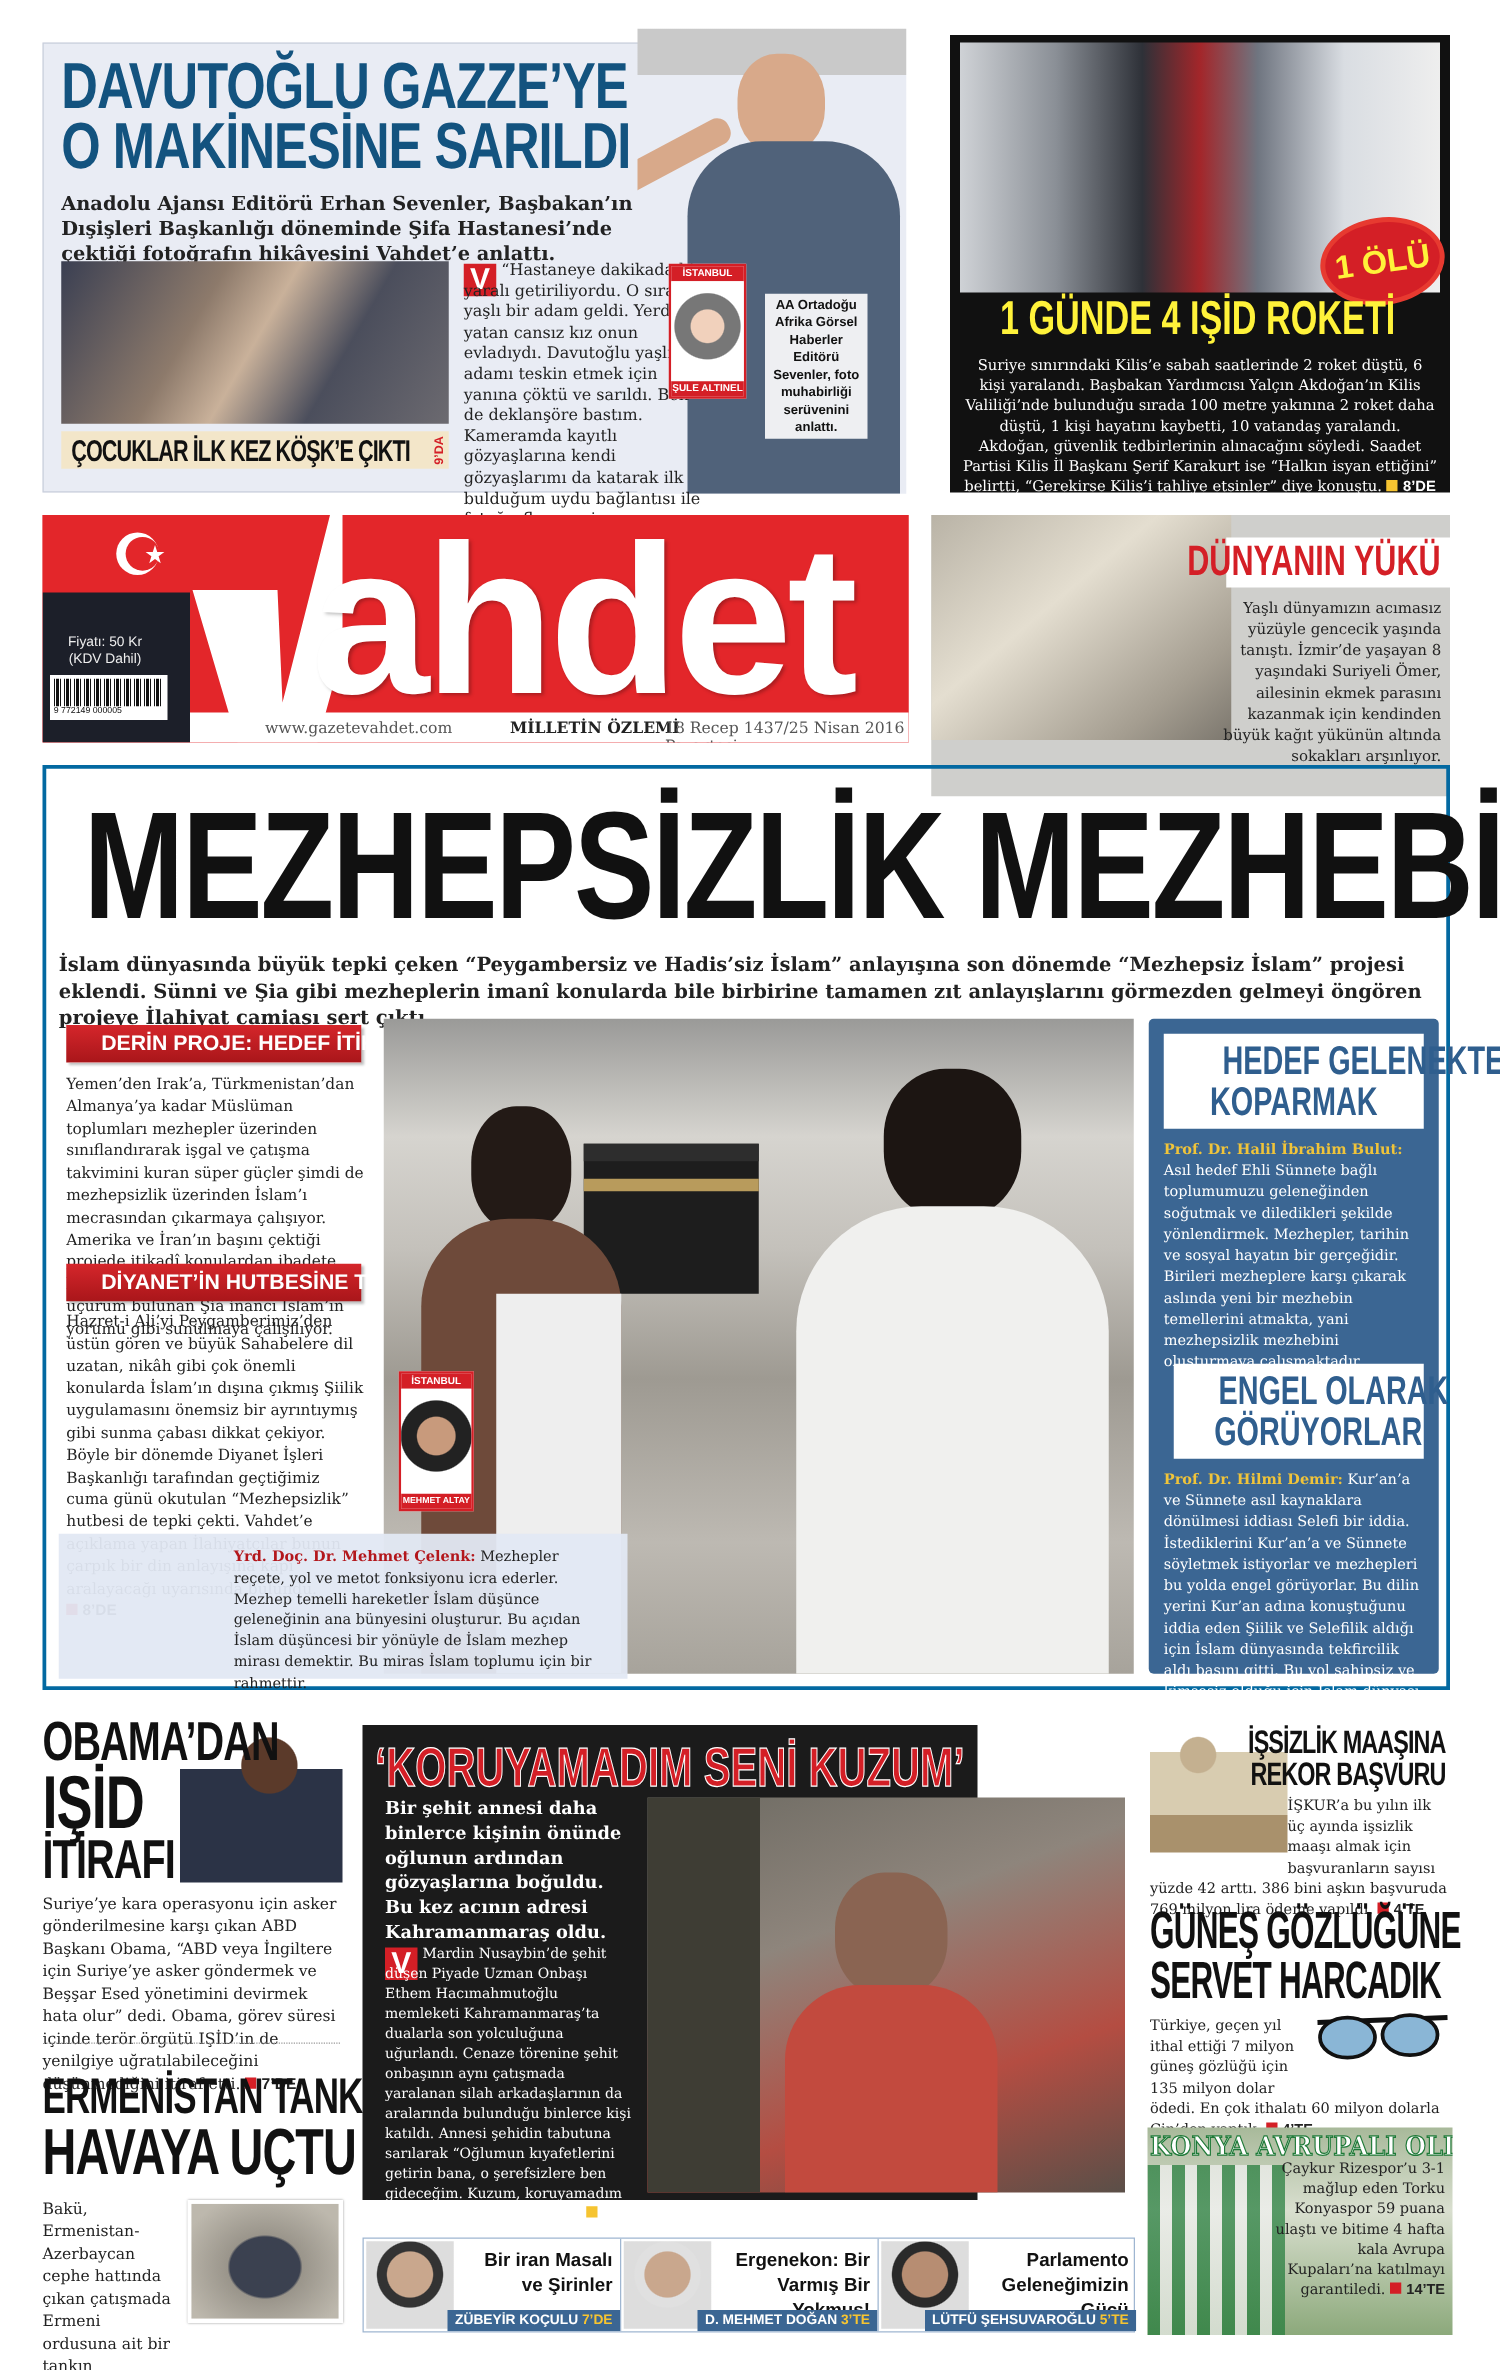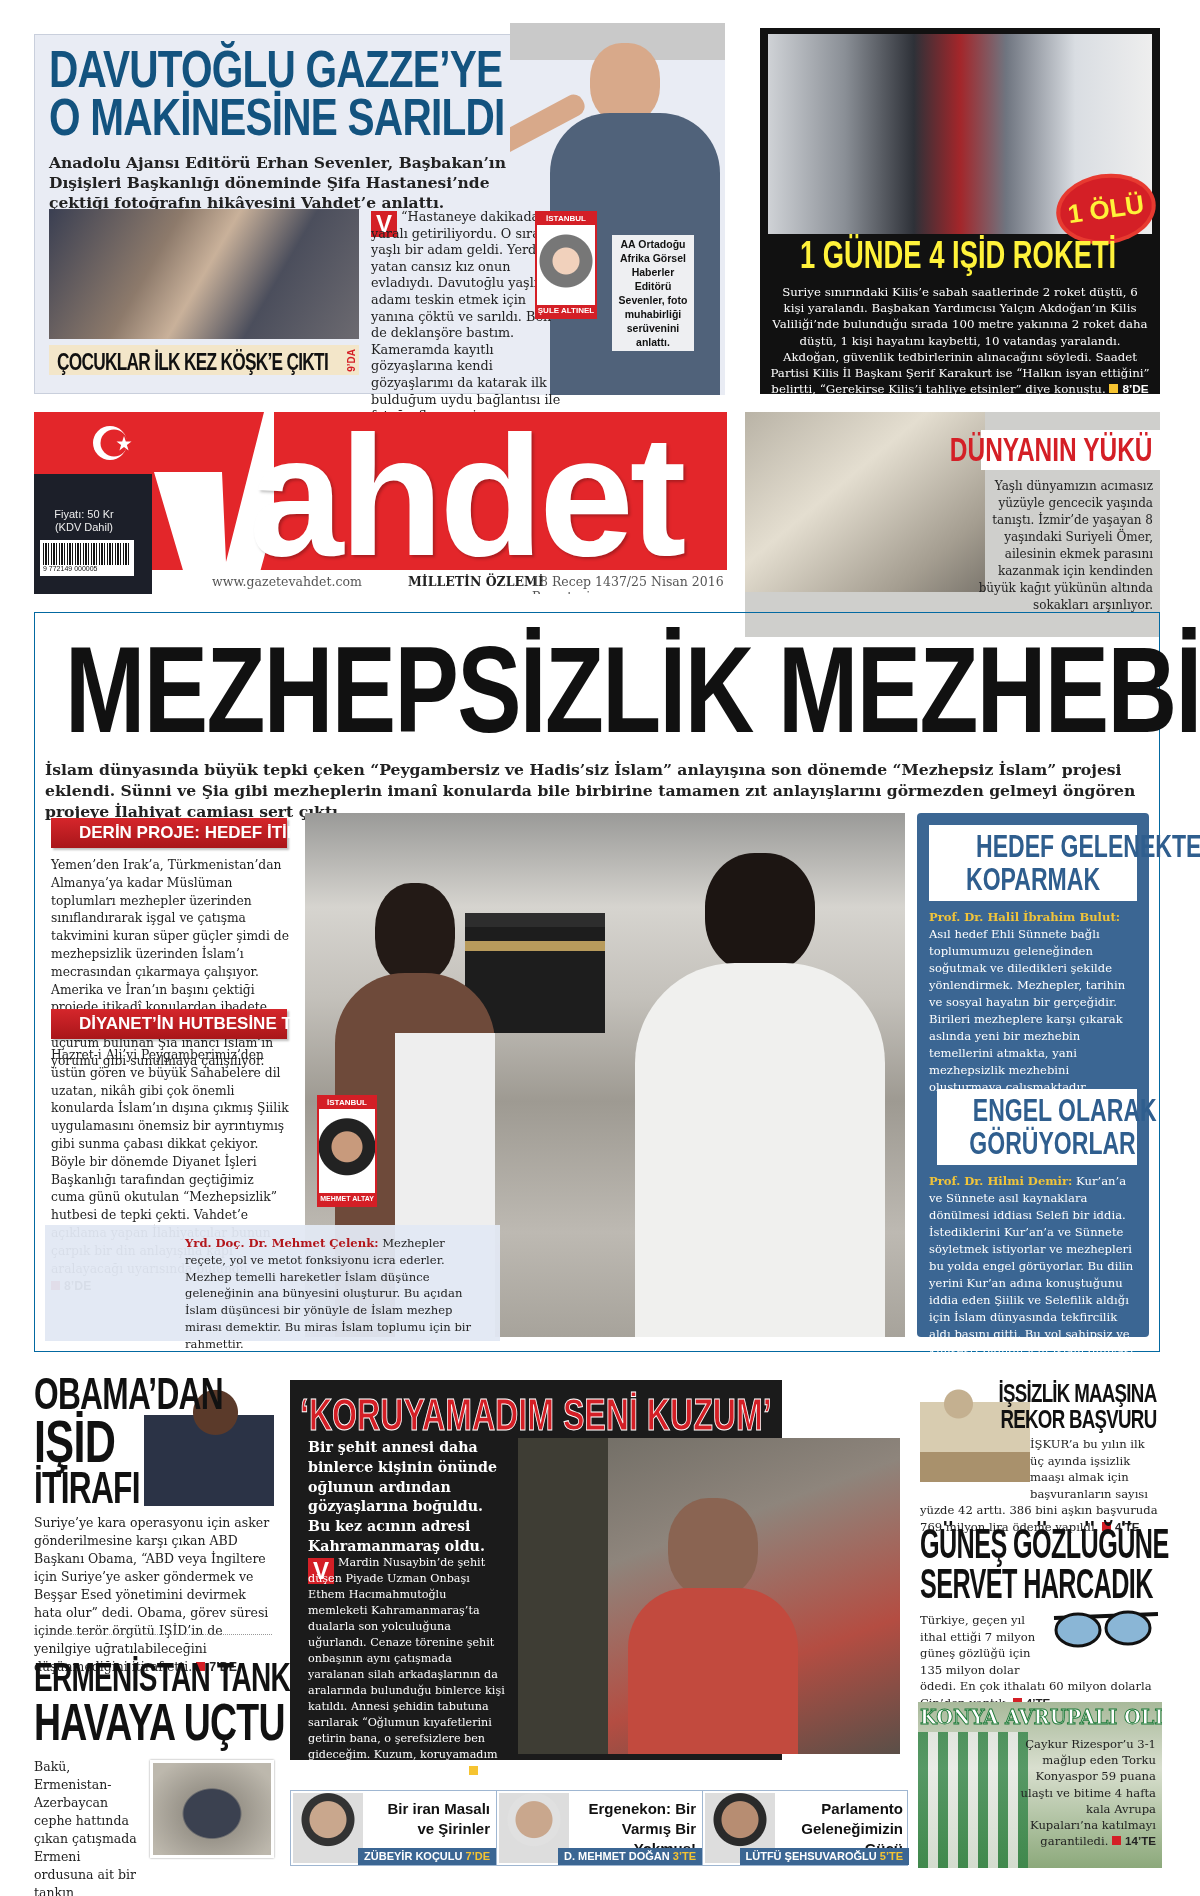--- a/index.html
+++ b/index.html
@@ -33,21 +33,21 @@
   #mh-word { color: #fff; font-family: "Liberation Sans", sans-serif; font-weight: bold; font-size: 170px; line-height: 160px; letter-spacing: -4px; text-shadow: 2px 2px 3px rgba(0,0,0,0.25); }
   #mh-strip { left: 0; bottom: 0; width: 100%; height: 24px; background: #fff; }
   #mh-strip span { position: absolute; top: 4px; font-size: 12.5px; color: #555; }
 
   
   #dunya { left: 745px; top: 412px; width: 415px; height: 225px; background: #cfcfcc; overflow: hidden; }
   #dunya-head { color: #d41f26; font-family: "Liberation Sans", sans-serif; font-weight: bold; font-size: 34px; transform: scaleX(0.72); transform-origin: right top; white-space: nowrap; }
   #dunya-body { font-size: 12px; line-height: 17px; text-align: right; color: #222; }
 
   
-  #main { left: 34px; top: 612px; width: 1126px; height: 740px; border: 1px solid #0369a1; }
+  #main { left: 34px; top: 612px; width: 1126px; height: 740px; border: 3px solid #0369a1; }
   #main-head { left: 30px; top: 18px; font-family: "Liberation Sans", sans-serif; font-weight: bold; font-size: 122px; line-height: 118px; color: #111; transform: scaleX(0.79); transform-origin: left top; white-space: nowrap; letter-spacing: -2px; }
   #main-lead { left: 10px; top: 146px; width: 1106px; font-size: 15.6px; line-height: 21px; font-weight: bold; color: #222; }
   .sub-bar { background: linear-gradient(#d5262b, #a9161a); color: #fff; font-family: "Liberation Sans", sans-serif; font-weight: bold; font-size: 17px; height: 30px; line-height: 30px; padding-left: 28px; white-space: nowrap; box-shadow: 2px 2px 2px rgba(0,0,0,0.25); }
   .col-text { font-size: 12.3px; line-height: 17.8px; color: #222; }
   #right-panel { left: 882px; top: 200px; width: 232px; height: 524px; background: #3b6693; border-radius: 4px; }
   .rp-title { background: #fff; color: #2f5e8e; font-family: "Liberation Sans", sans-serif; font-weight: bold; font-size: 32px; line-height: 33px; text-align: center; }
   .rp-title span { display: inline-block; transform: scaleX(0.72); white-space: nowrap; }
   .rp-text { color: #fff; font-size: 11.6px; line-height: 17px; }
   .rp-text b { color: #f0c43a; }
   #islam-box { left: 10px; top: 612px; width: 455px; height: 116px; background: rgba(225,232,243,0.95); }
@@ -310,17 +310,17 @@
   <div class="abs btext" style="left:0;top:88px;width:240px;font-size:11.6px;line-height:16.5px;">
     <span style="float:right;width:112px;height:60px;"></span>
     <span>Türkiye, geçen yıl ithal ettiği 7 milyon güneş gözlüğü için 135 milyon dolar ödedi. En çok ithalatı 60 milyon dolarla Çin’den yaptık.</span>
     <span class="ref red">4’TE</span>
   </div>
 </div>
 
 <div id="konya" class="abs">
   <div id="konya-head" class="abs" style="left:2px;top:2px;">KONYA AVRUPALI OLDU</div>
   <div class="abs photo" style="left:0;top:30px;width:110px;height:136px;background:repeating-linear-gradient(90deg,#1f7a38 0 10px,#f1f1f1 10px 20px);opacity:0.7;"></div>
-  <div id="konya-body" class="abs" style="left:100px;top:34px;width:138px;">
+  <div id="konya-body" class="abs" style="left:100px;top:24px;width:138px;">
     <span>Çaykur Rizespor’u 3-1 mağlup eden Torku Konyaspor 59 puana ulaştı ve bitime 4 hafta kala Avrupa Kupaları’na katılmayı garantiledi.</span>
     <span class="ref red">14’TE</span>
   </div>
 </div>
 
 </body></html>

